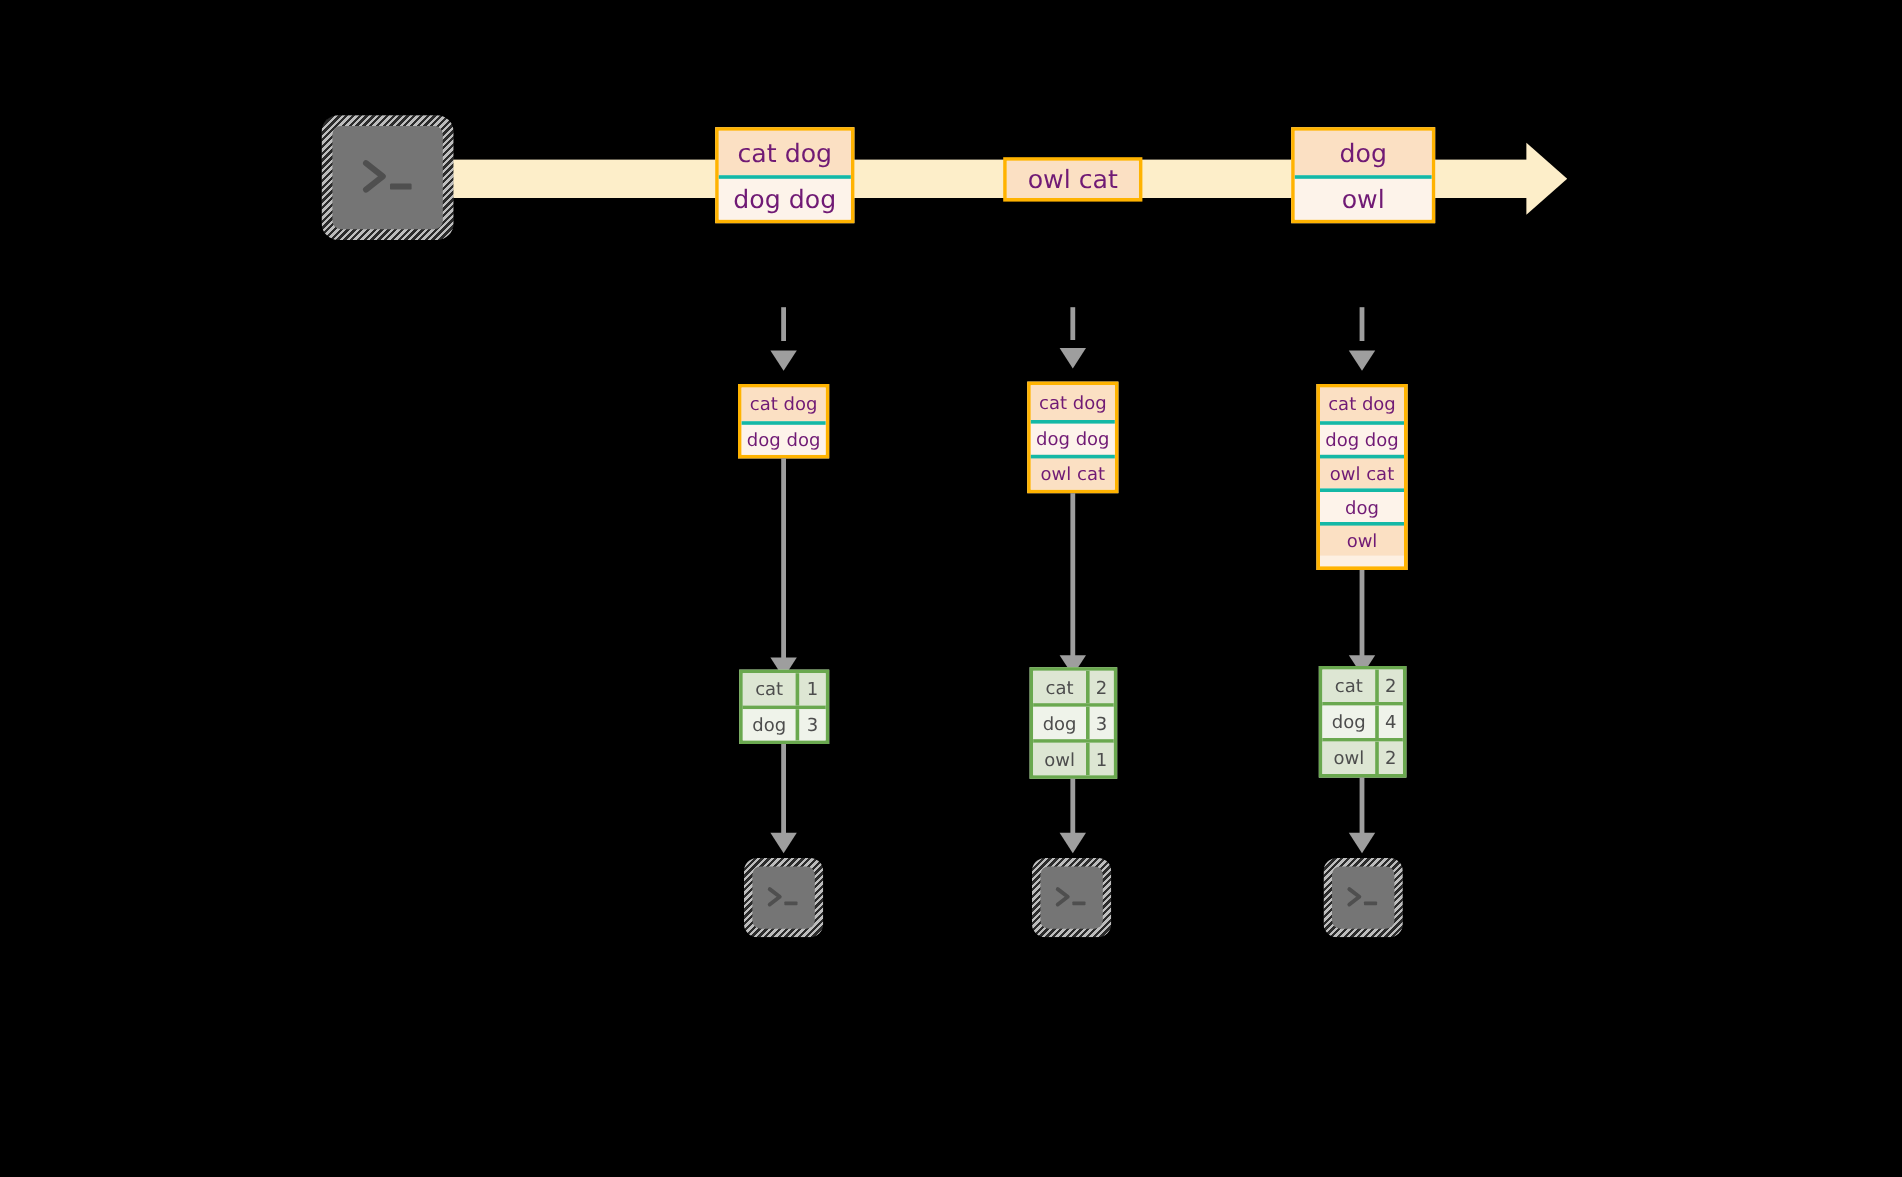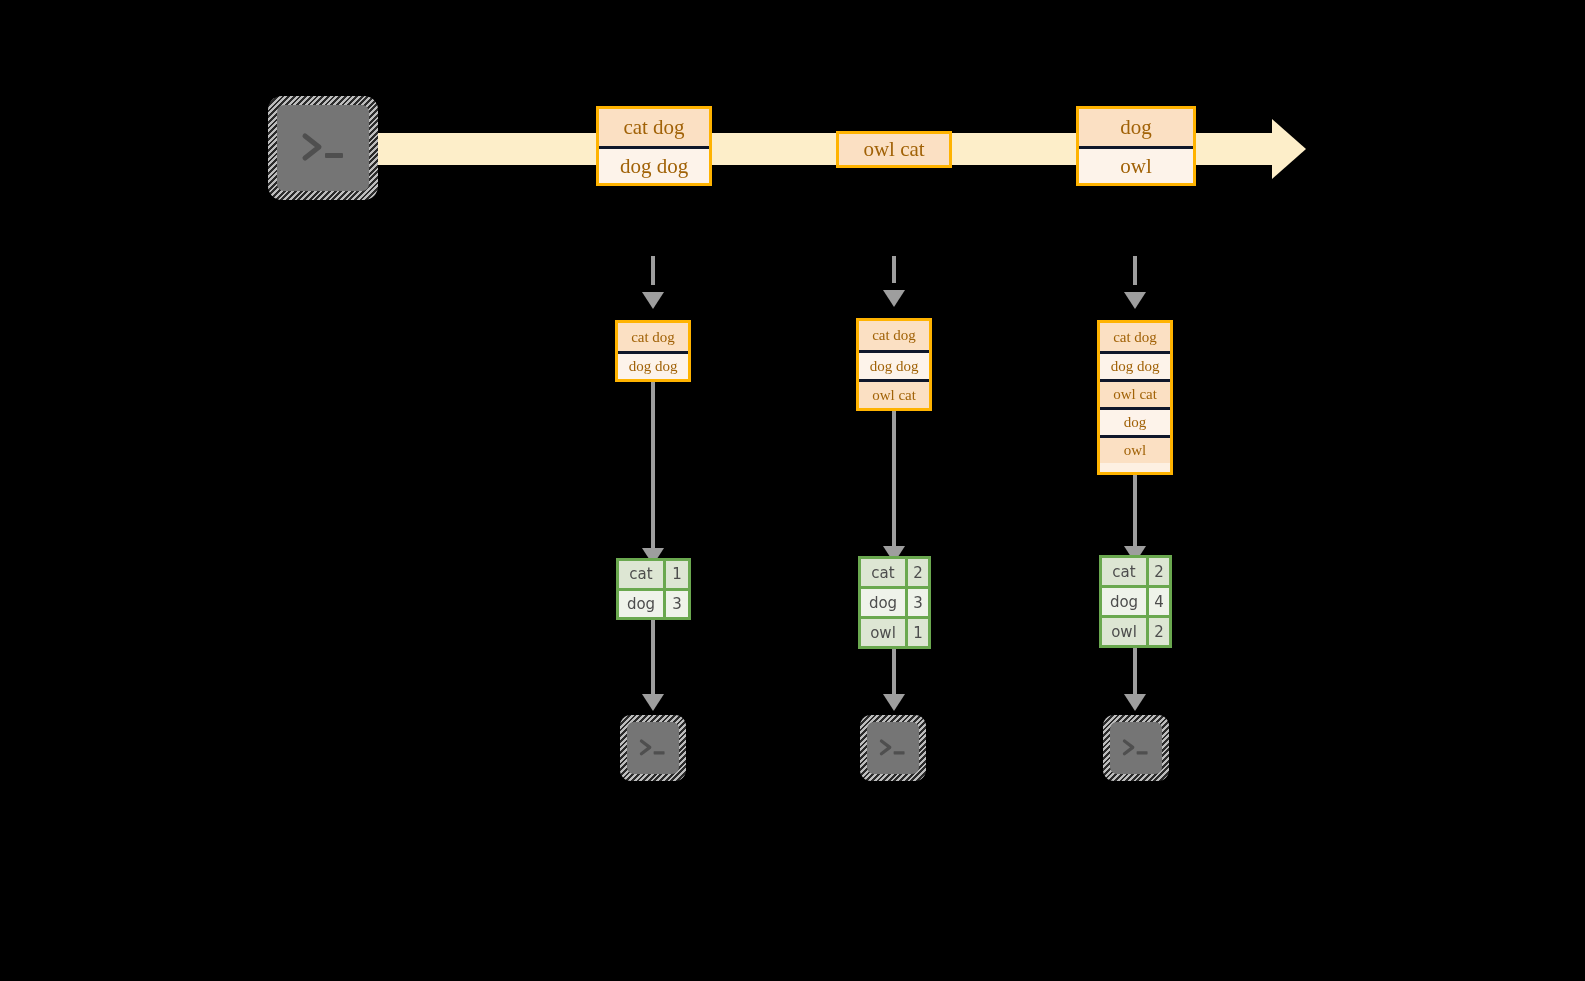--- a/index.html
+++ b/index.html
@@ -61,25 +61,24 @@
     position: absolute;
     box-sizing: border-box;
     border: 3px solid #ffb300;
     background: #fdf0e2;
   }
   .rec .cell {
     box-sizing: border-box;
     display: flex;
     align-items: center;
     justify-content: center;
-    color: #a16207;
+    color: #701a75;
     white-space: nowrap;
-    font-family: Liberation Serif, serif;
-  }
-  .rec .cell + .cell { border-top: 3px solid #0f172a; }
+  }
+  .rec .cell + .cell { border-top: 3px solid #14b8a6; }
   .cell.dark  { background: #fbe0c3; }
   .cell.light { background: #fdf3ea; }
 
   
   .res {
     position: absolute;
     box-sizing: border-box;
     border: 3px solid #6aa84f;
     background: #eef3e8;
     display: flex;

